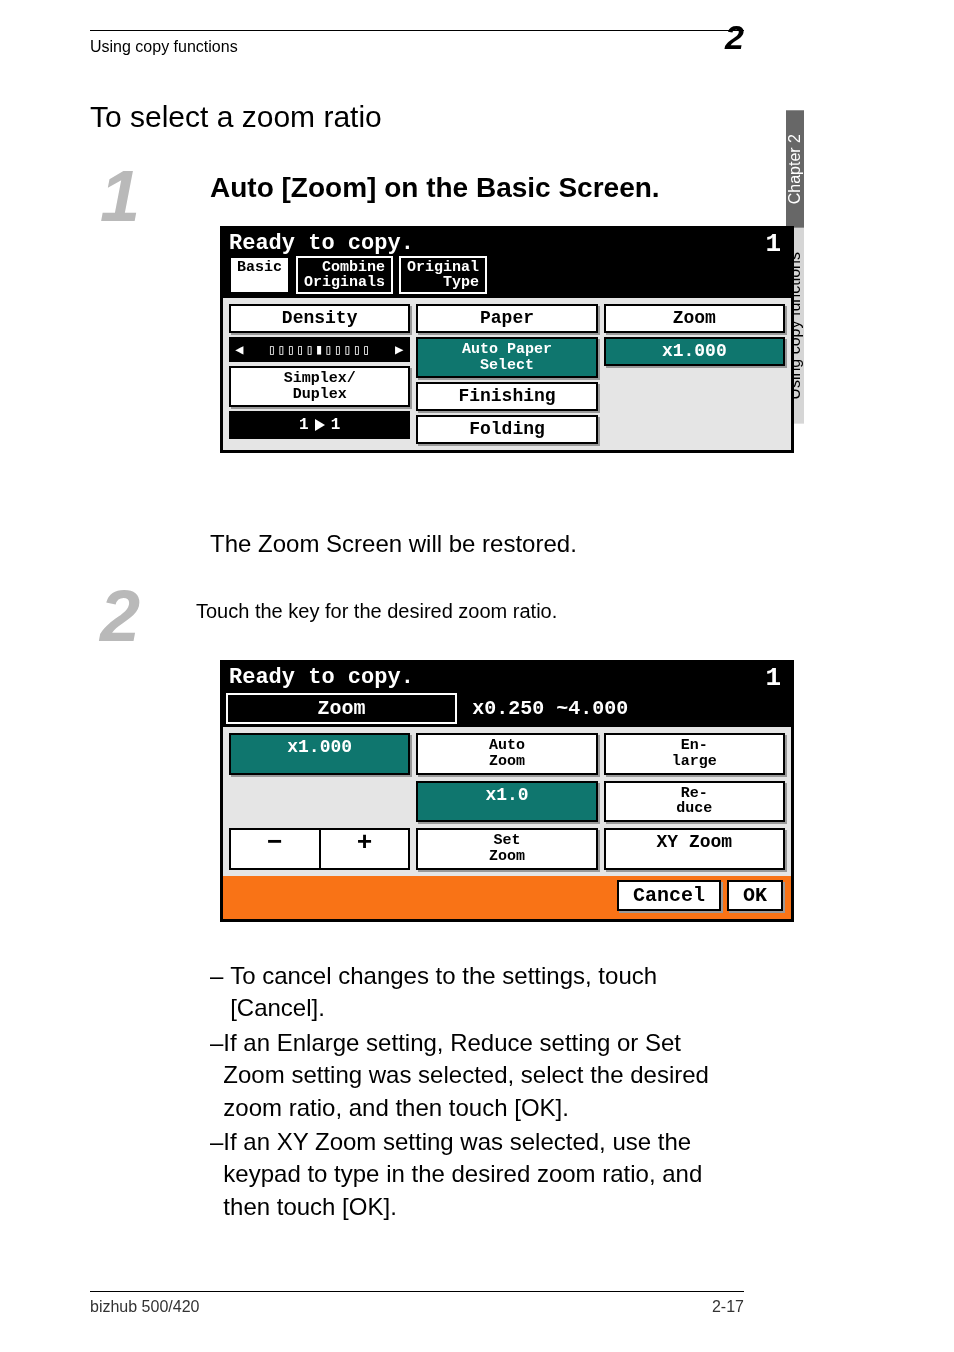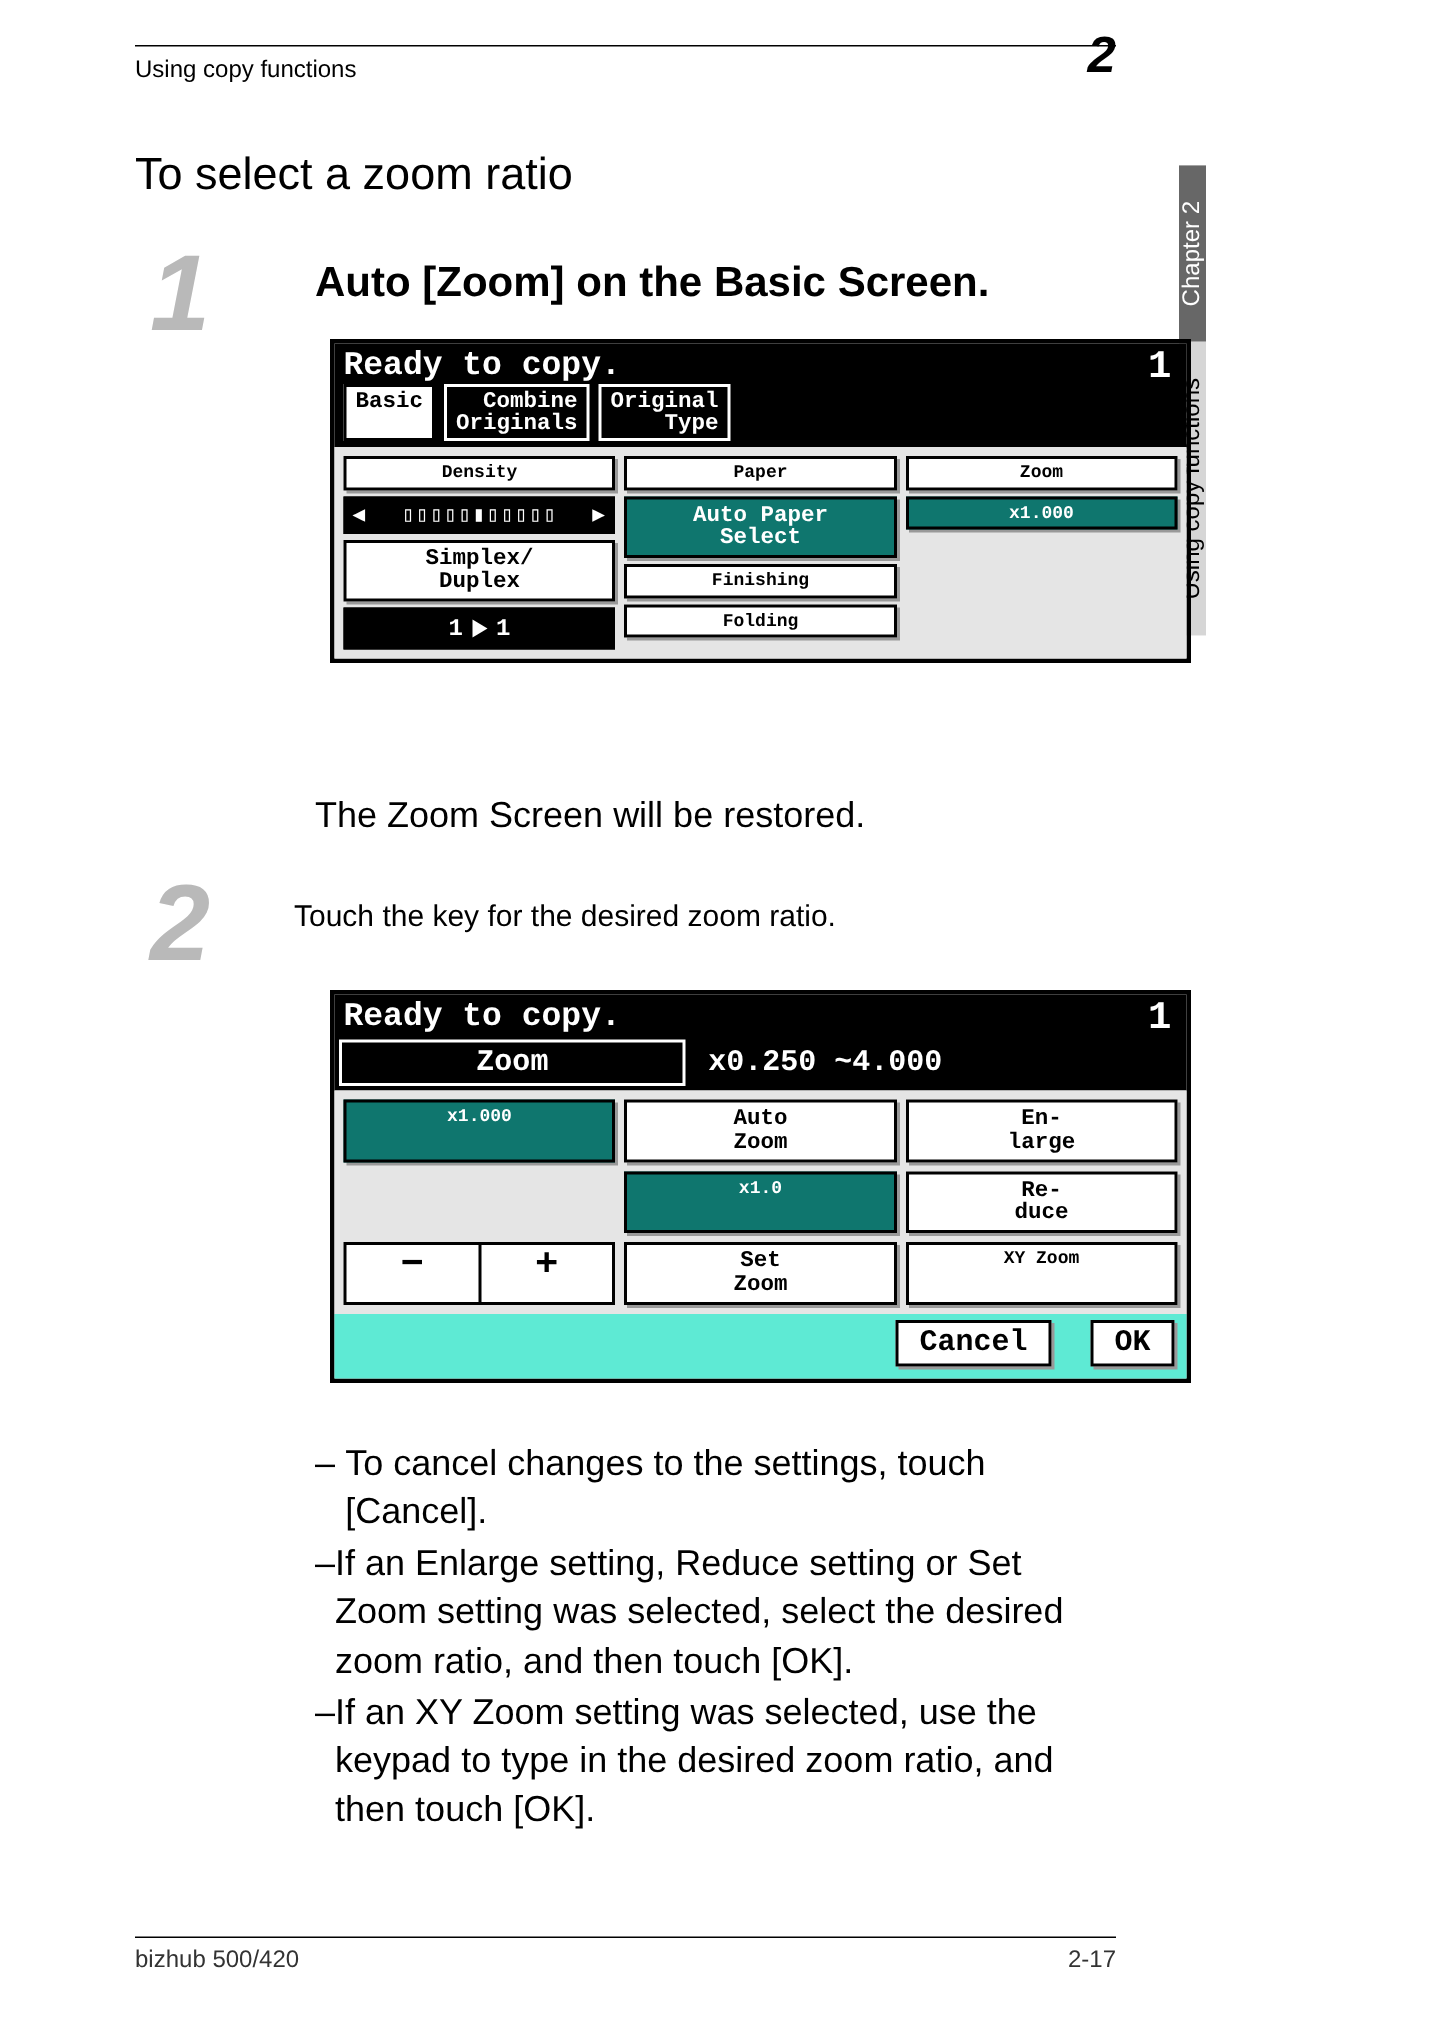--- a/index.html
+++ b/index.html
@@ -26,38 +26,38 @@
   .lcd{position:absolute;left:220px;width:568px;border:3px solid #000;font-family:"Courier New",monospace;font-weight:700}
   .lcd .bar{background:#000;color:#fff;display:flex;align-items:flex-start;padding:2px 6px 0 6px;position:relative}
   .lcd .bar .ready{font-size:22px}
   .lcd .bar .one{position:absolute;right:10px;top:0;font-size:26px}
   .tabs{display:flex;gap:6px;background:#000;padding:0 6px 4px 6px}
   .tab{border:2px solid #fff;color:#fff;font-size:15px;line-height:1;padding:2px 6px;text-align:right}
   .tab.sel{background:#fff;color:#000;border-color:#000}
   .tab .l2{display:block}
   .grid{display:grid;grid-template-columns:1fr 1fr 1fr;gap:6px;padding:6px;background:#e5e5e5}
   .cell{display:flex;flex-direction:column;gap:4px}
-  .btn{border:2px solid #000;background:#fff;text-align:center;font-size:12px;line-height:1.05;padding:3px 4px;box-shadow:2px 2px 0 #999}
+  .btn{border:2px solid #000;background:#fff;text-align:center;font-size:18px;line-height:1.05;padding:3px 4px;box-shadow:2px 2px 0 #999}
   .btn.inv{background:#0f766e;color:#fff}
   .btn.twol{font-size:15px}
   .dens{border:2px solid #000;background:#000;color:#fff;display:flex;align-items:center;justify-content:space-between;padding:2px 4px;font-size:14px;letter-spacing:1px}
   .dens .arrow{color:#fff}
   .smallinv{background:#000;color:#fff;border:2px solid #000;text-align:center;font-size:16px;padding:3px 2px;display:flex;align-items:center;justify-content:center;gap:6px}
   .lcd1{top:226px}
   .lcd2{top:660px}
   
   .zoomhdr{display:flex;background:#000;color:#fff}
   .zoomhdr .zl{flex:0 0 40%;text-align:center;border:2px solid #fff;margin:3px;font-size:20px;padding:2px 0}
   .zoomhdr .zr{flex:1;display:flex;align-items:center;padding-left:12px;font-size:20px}
   .zgrid{display:grid;grid-template-columns:1fr 1fr 1fr;gap:6px;padding:6px;background:#e5e5e5}
   .pm{display:flex}
   .pm .half{flex:1;border:2px solid #000;background:#fff;text-align:center;font-size:26px;line-height:1;padding:0 0 2px 0}
   .pm .half:first-child{border-right:1px solid #000}
   .pm .half:last-child{border-left:1px solid #000}
-  .okrow{display:flex;justify-content:flex-end;gap:26px;padding:4px 8px 8px 8px;background:#5eead4}
+  .okrow{display:flex;justify-content:flex-end;gap:6px;padding:4px 8px 8px 8px;background:#f97316}
   .okrow .ok{border:2px solid #000;background:#fff;font-size:20px;padding:2px 14px;box-shadow:2px 2px 0 #999}
   .spacer-cell{visibility:hidden}
   
   .rarrow{display:inline-block;width:0;height:0;border-top:6px solid transparent;border-bottom:6px solid transparent;border-left:10px solid #fff;vertical-align:middle}
 </style>
 </head>
 <body>
 
 <div class="page">
   <div class="topline"></div>

